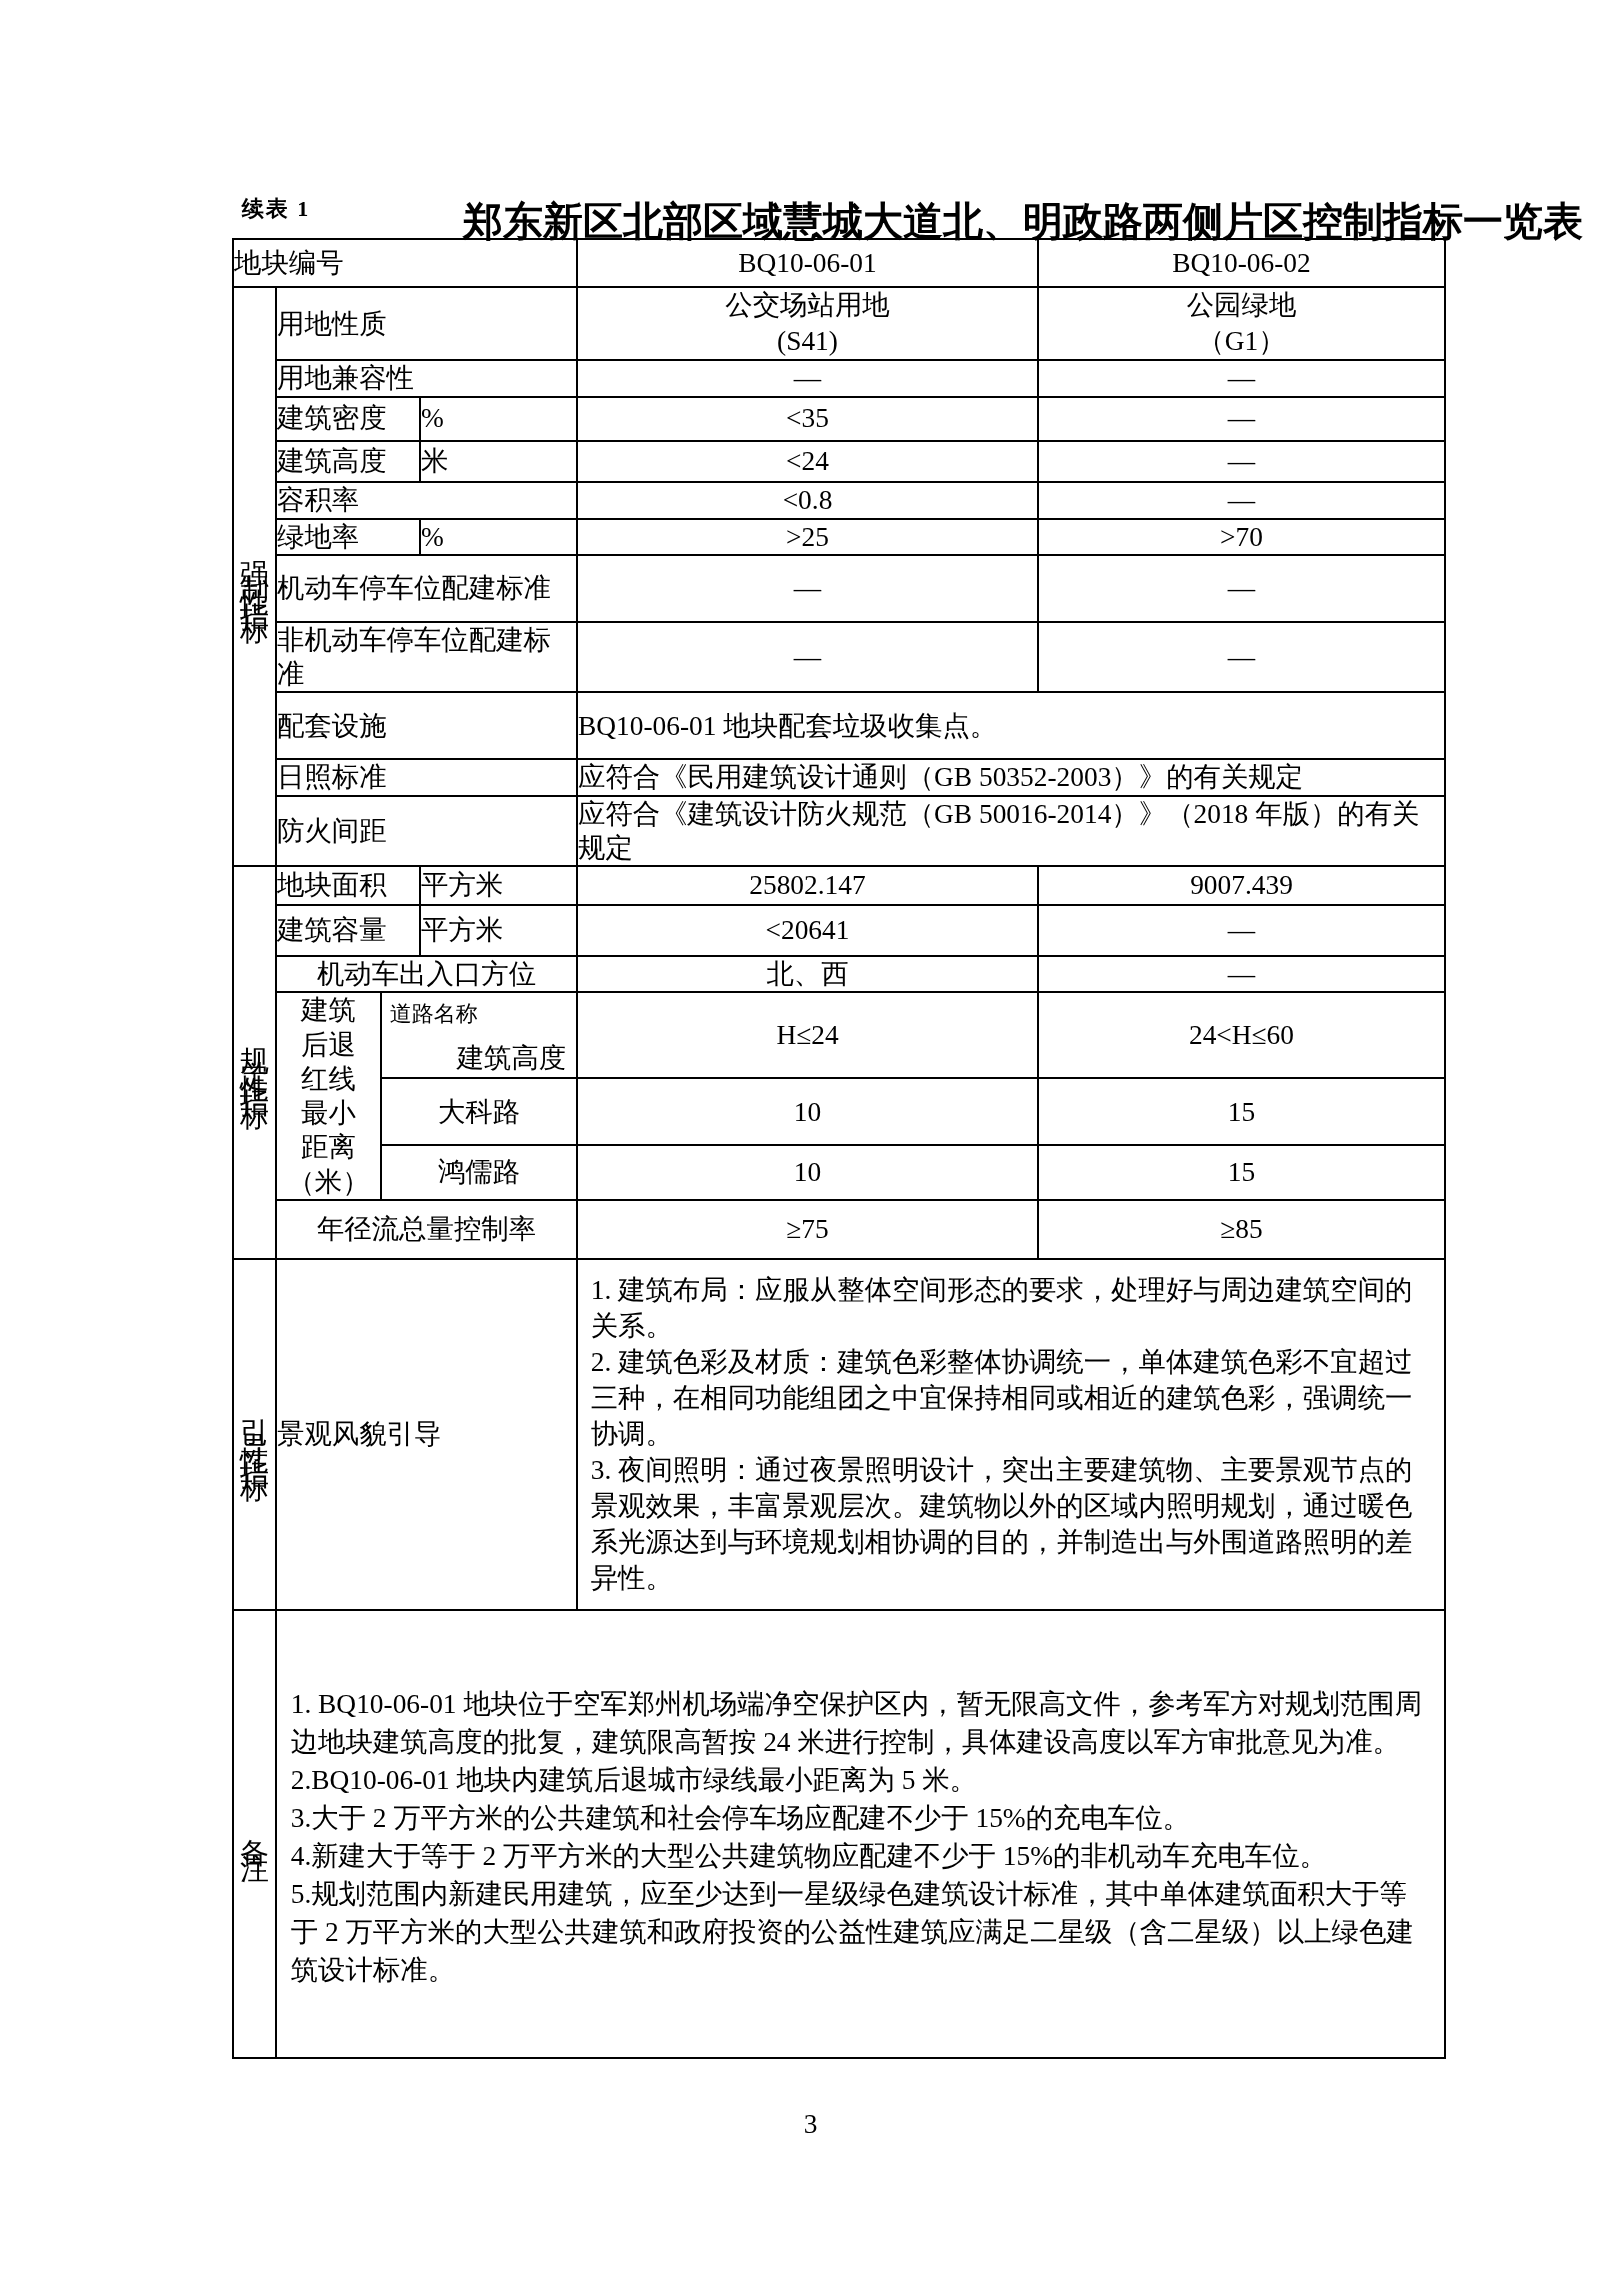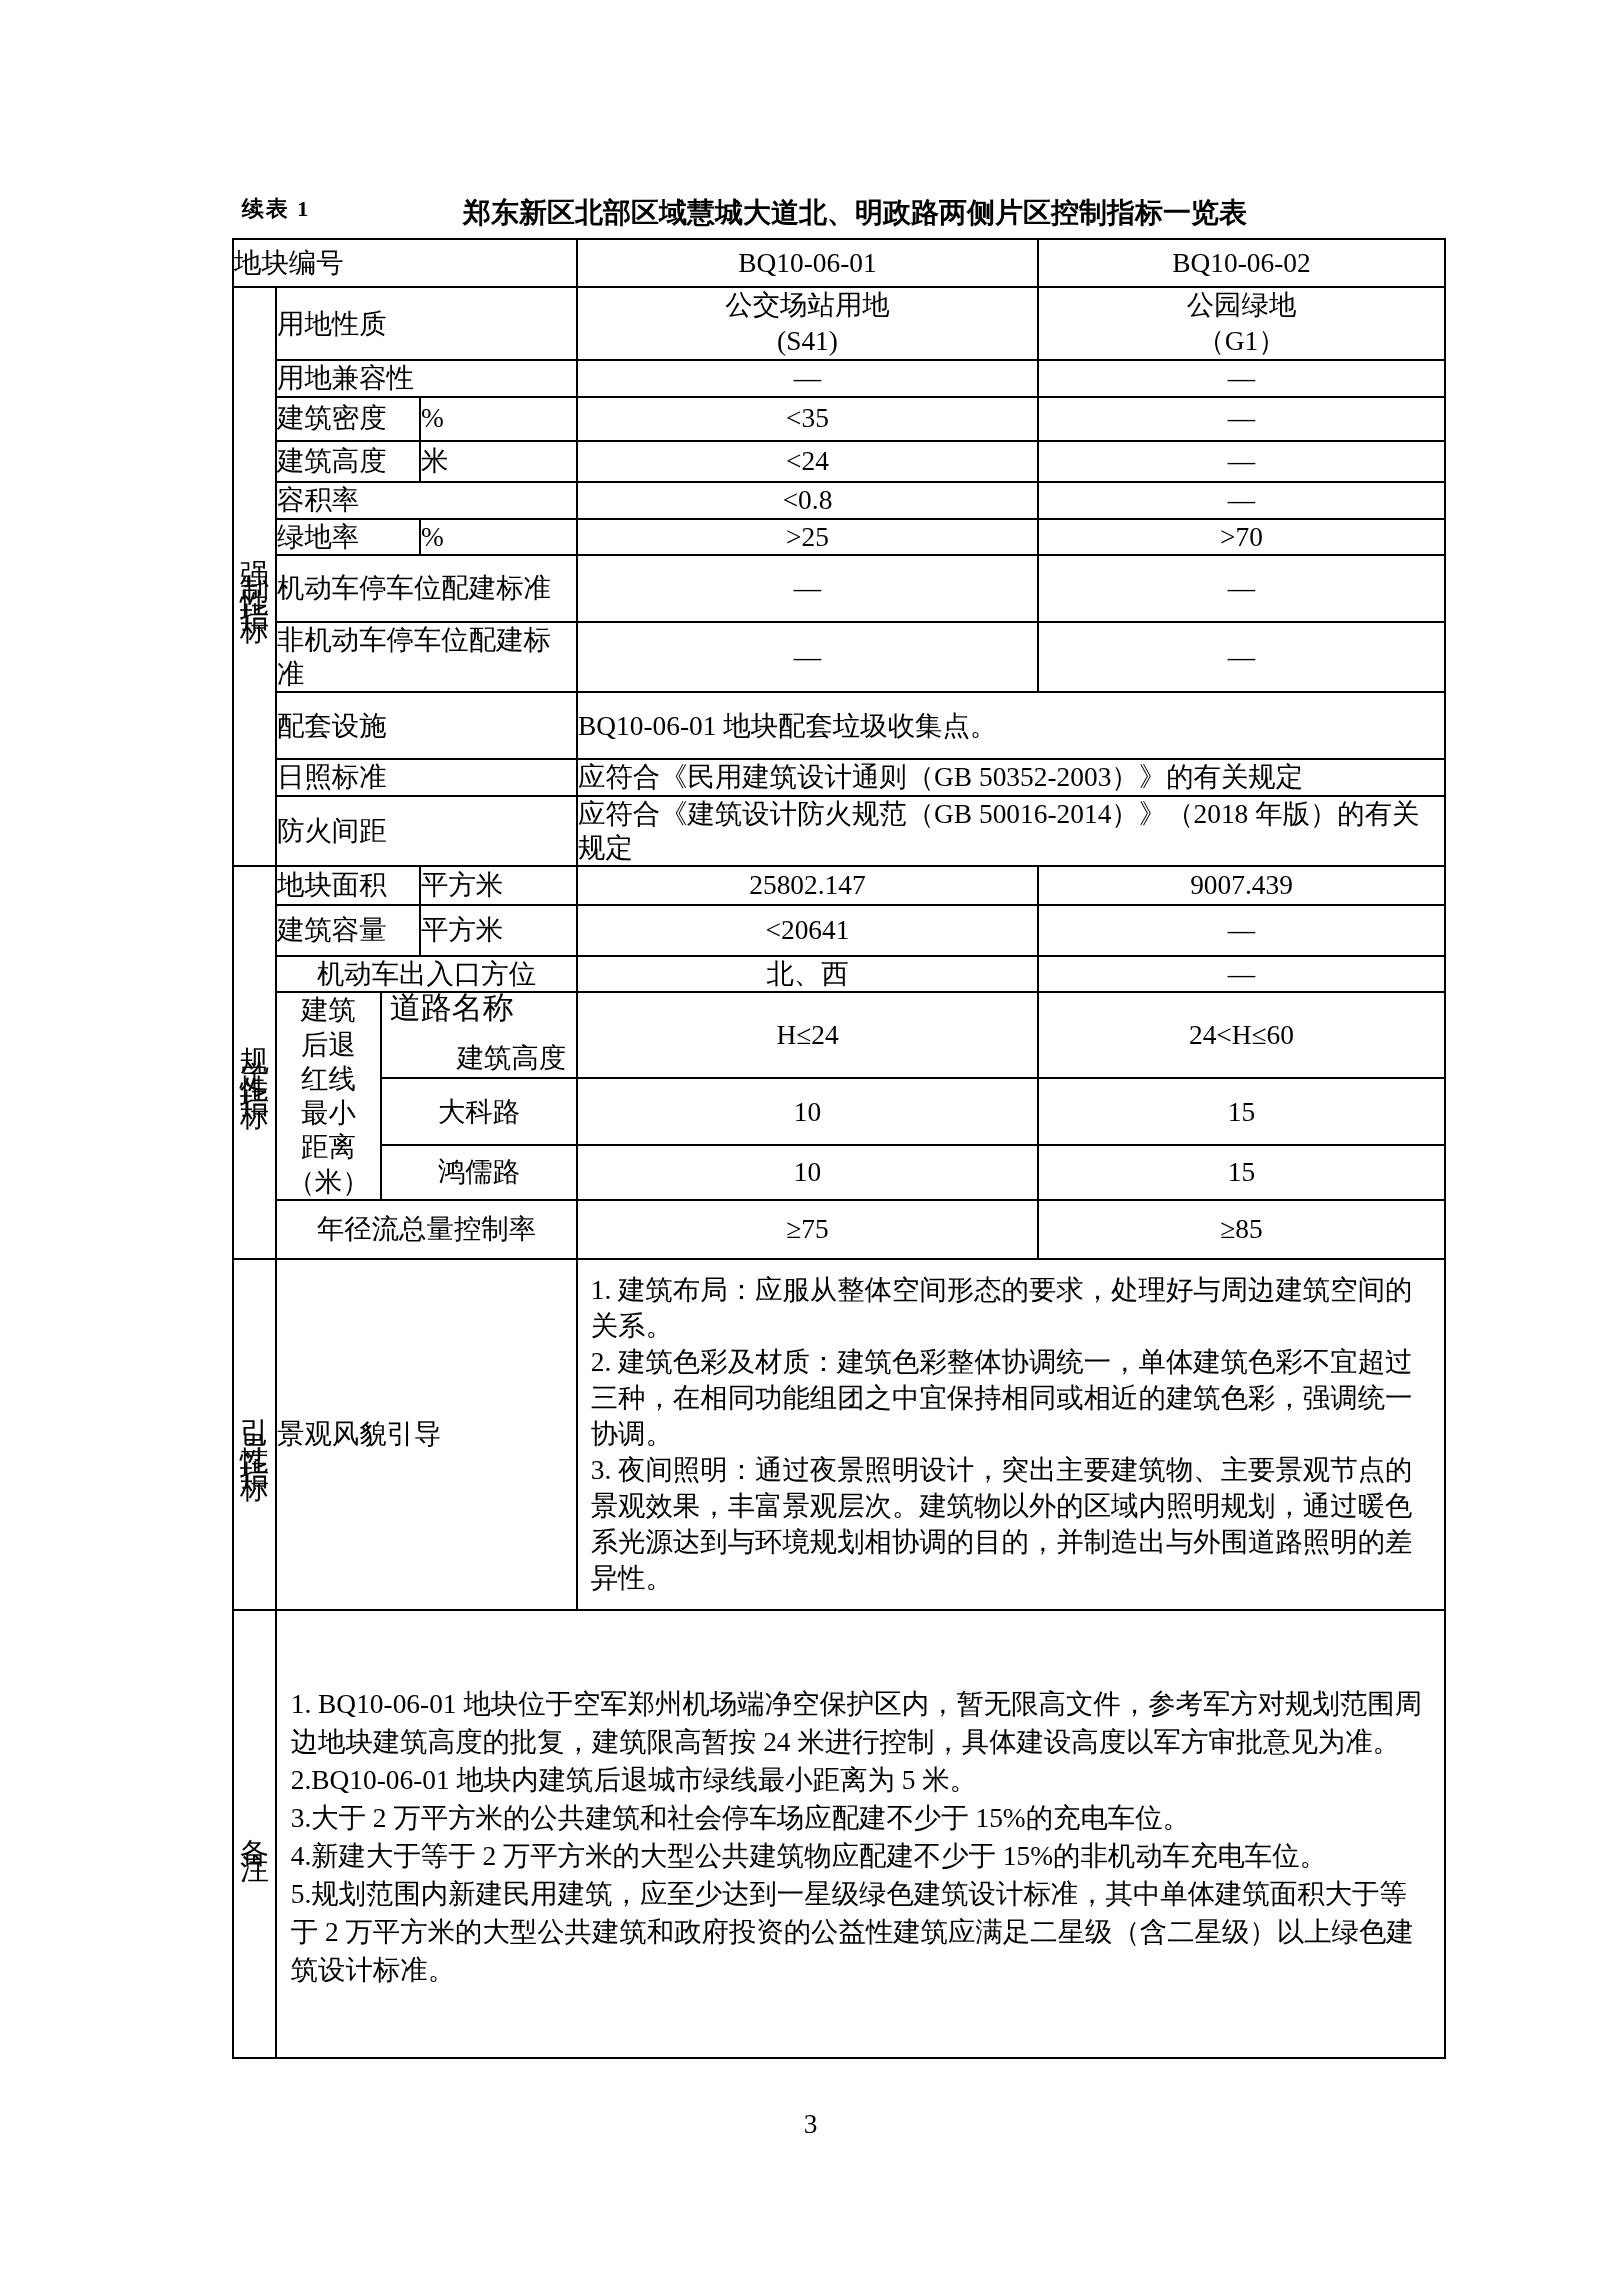--- a/index.html
+++ b/index.html
@@ -11,21 +11,21 @@
     font-family: "Liberation Serif", "DejaVu Serif", serif;
     color: #000;
   }
   .title-row { position: absolute; left: 232px; top: 194px; width: 1211px; height: 41px; }
   .title-prefix {
     position: absolute; left: 9.8px; top: 0;
     font-size: 22px; font-weight: bold; letter-spacing: 2px;
   }
   .doc-title {
     position: absolute; left: 231px; top: 0;
-    font-size: 28px; font-weight: bold; letter-spacing: 0px; white-space: nowrap;
+    font-size: 40px; font-weight: bold; letter-spacing: 0px; white-space: nowrap;
   }
   table.ctrl {
     position: absolute; left: 232px; top: 238px;
     width: 1211px;
     border-collapse: collapse;
     table-layout: fixed;
     border: 2.9px solid #000;
     font-size: 27.4px;
   }
   table.ctrl td {
@@ -54,21 +54,21 @@
   td.setback {
     white-space: pre-line;
     text-align: center;
     line-height: 33px;
     padding: 0 5.9px;
   }
   td.diagcell { position: relative; padding: 0; }
   .diag-wrap { position: relative; width: 100%; height: 100%; }
   .diag-svg { position: absolute; left: 0; top: 0; width: 100%; height: 100%; }
   .diag-top    { position: absolute; top: 5.9px;  right: 9.8px; font-size: 27.4px; }
-  .diag-bottom { position: absolute; bottom: 7.8px; left: 7.8px; font-size: 31px; }
+  .diag-bottom { position: absolute; bottom: 7.8px; left: 7.8px; font-size: 22px; }
   .two-line { line-height: 1.3; }
   .land-items  { padding: 5.9px 11.8px 5.9px 12.7px; }
   .land-items .p { line-height: 36px; text-align: left; }
   .remark-items { padding: 11.8px 15.7px 5.9px 13.7px; }
   .remark-items .p { line-height: 38px; text-align: left; }
   .page-number {
     position: absolute; left: 0; top: 2109px; width: 1621px;
     text-align: center; font-size: 27.4px;
   }
 </style>

